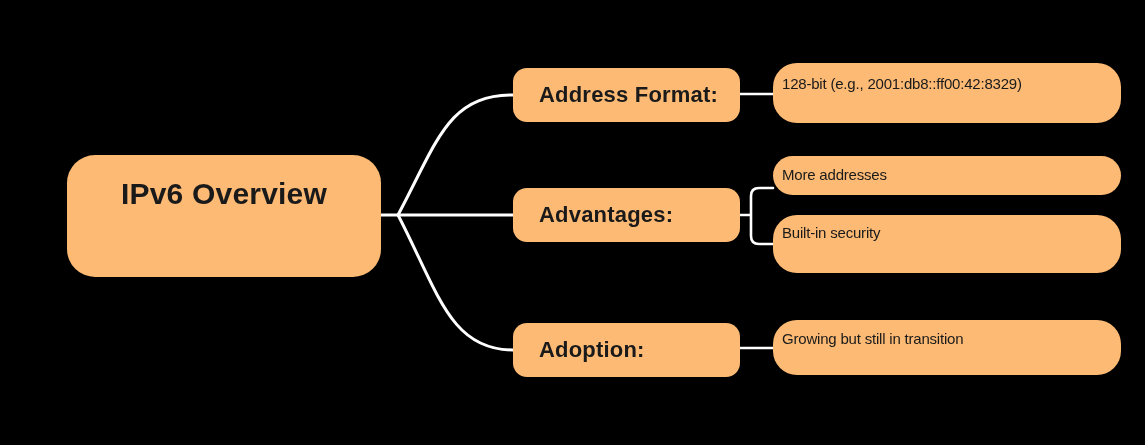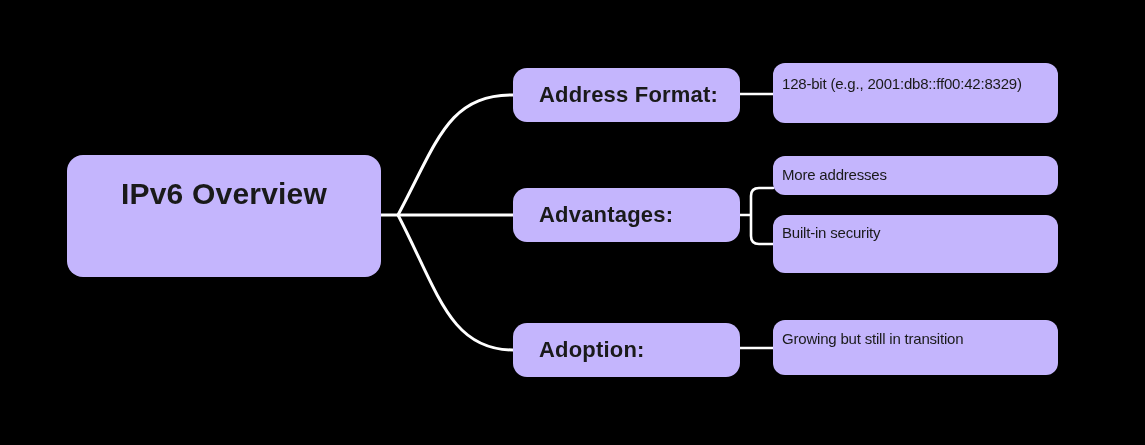--- a/index.html
+++ b/index.html
@@ -24,33 +24,33 @@
   }
   .connectors path {
     fill: none;
     stroke: #ffffff;
     stroke-linecap: round;
   }
   .connectors .main-branch { stroke-width: 3; }
   .connectors .sub-branch  { stroke-width: 2.6; }
   .node {
     position: absolute;
-    background: #c4b5fd;
+    background: #fdba74;
     color: #1a1a1a;
     box-sizing: border-box;
     display: flex;
   }
   .node span {
     display: block;
     white-space: nowrap;
   }
   .node-root {
     left: 67px; top: 155px;
     width: 314px; height: 122px;
-    border-radius: 16px;
+    border-radius: 28px;
     justify-content: center;
     align-items: flex-start;
     padding-top: 22px;
     font-size: 30px;
     font-weight: 600;
     letter-spacing: 0.2px;
   }
   .node-mid {
     left: 513px;
     width: 227px; height: 54px;
@@ -59,22 +59,22 @@
     padding-left: 26px;
     font-size: 22px;
     font-weight: 700;
     letter-spacing: 0.2px;
   }
   .node-mid-1 { top: 68px; }
   .node-mid-2 { top: 188px; }
   .node-mid-3 { top: 323px; }
   .node-leaf {
     left: 773px;
-    width: 285px;
-    border-radius: 12px;
+    width: 348px;
+    border-radius: 24px;
     align-items: flex-start;
     padding-left: 9px;
     padding-right: 2px;
     font-size: 15px;
     font-weight: 400;
     letter-spacing: -0.2px;
   }
   .node-leaf-1 { top: 63px;  height: 60px; padding-top: 12px; }
   .node-leaf-2 { top: 156px; height: 39px; padding-top: 10px; }
   .node-leaf-3 { top: 215px; height: 58px; padding-top: 9px; }

